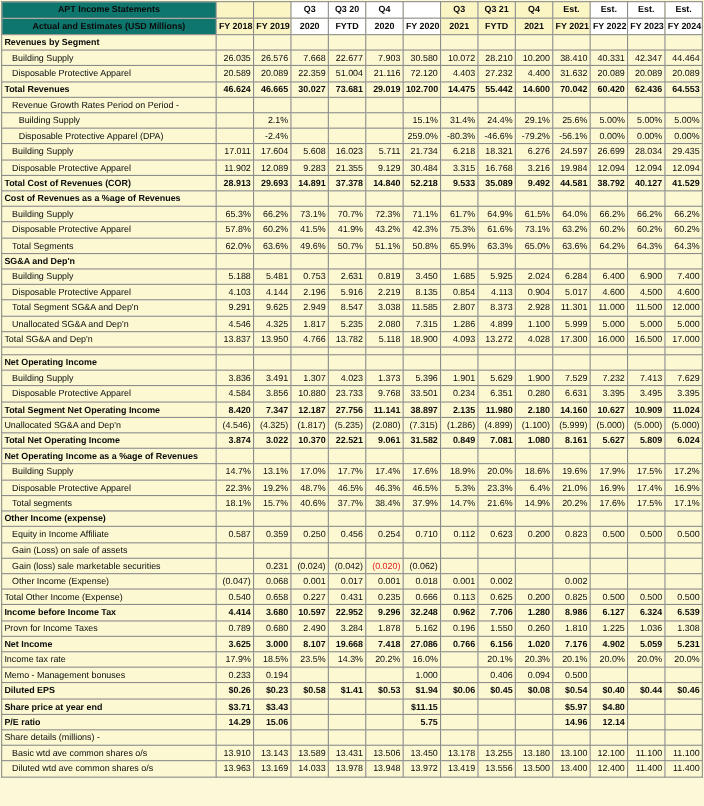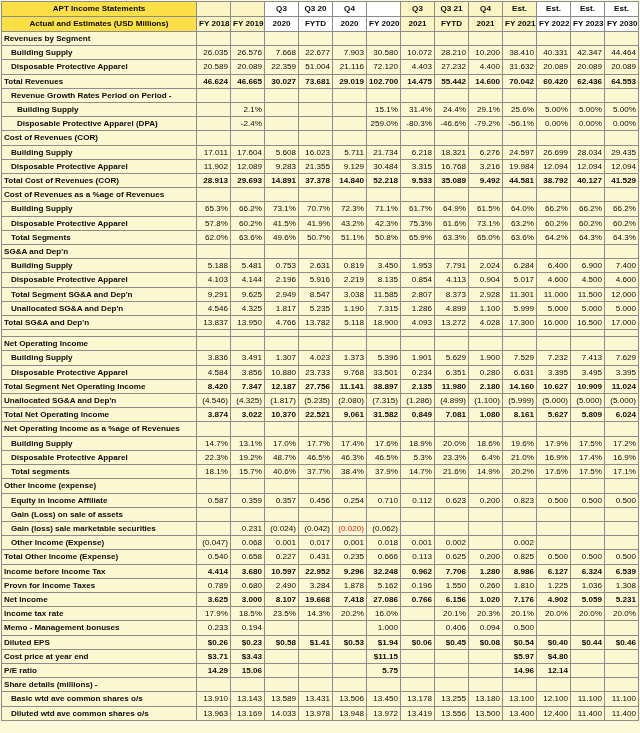--- a/index.html
+++ b/index.html
@@ -32,35 +32,34 @@
     border:0.6px solid #8c8c8c;
     background:#fcf9d2;
   }
   
   td.lbl{
     text-align:left;
     border-left:1.6px solid #1a1a1a;
     border-right:1.6px solid #4a4a4a;
     background:#fcf9d2;
     padding-left:3px;
-    font-weight:bold;
   }
   td.lbl.ind1{padding-left:9px;}
   td.lbl.ind2{padding-left:15px;}
   td.num{text-align:right;padding-right:4px;}
   
   td.white{background:#ffffff;}
   
   td.hl{background:#fbf5c4;}
   td.bold,tr.bold td{font-weight:bold;}
   td.neg{color:#e02020;}
   
   tr.hdr td{
     font-weight:bold;text-align:center;height:14px;line-height:14px;
-    background:#fde047;
+    background:#0f766e;
   }
   tr.hdr td.white{background:#ffffff;}
   tr.hdr td.hl{background:#fbf5c4;}
   td.title{font-weight:bold;text-align:center;}
   
   .tb-top{border-top:1.5px solid #4a4a4a;}
   .tb-bot{border-bottom:1.5px solid #4a4a4a;}
   .right-edge{border-right:1.6px solid #1a1a1a;}
   tr.spacer td{height:6px;line-height:6px;}
 </style>
@@ -97,21 +96,21 @@
           <td class="white">2020</td>
           <td class="white">FYTD</td>
           <td class="white">2020</td>
           <td class="white">FY 2020</td>
           <td class="hl">2021</td>
           <td class="hl">FYTD</td>
           <td class="hl">2021</td>
           <td class="hl">FY 2021</td>
           <td class="white">FY 2022</td>
           <td class="white">FY 2023</td>
-          <td class="white right-edge">FY 2030</td>
+          <td class="white right-edge">FY 2024</td>
         </tr>
         <tr>
           <td class="lbl bold">Revenues by Segment</td>
           <td class="num hl"></td>
           <td class="num hl"></td>
           <td class="num white"></td>
           <td class="num white"></td>
           <td class="num white"></td>
           <td class="num white"></td>
           <td class="num hl"></td>
@@ -212,36 +211,20 @@
           <td class="num white">259.0%</td>
           <td class="num hl">-80.3%</td>
           <td class="num hl">-46.6%</td>
           <td class="num hl">-79.2%</td>
           <td class="num hl">-56.1%</td>
           <td class="num white">0.00%</td>
           <td class="num white">0.00%</td>
           <td class="num white right-edge">0.00%</td>
         </tr>
         <tr>
-          <td class="lbl bold">Cost of Revenues (COR)</td>
-          <td class="num hl"></td>
-          <td class="num hl"></td>
-          <td class="num white"></td>
-          <td class="num white"></td>
-          <td class="num white"></td>
-          <td class="num white"></td>
-          <td class="num hl"></td>
-          <td class="num hl"></td>
-          <td class="num hl"></td>
-          <td class="num hl"></td>
-          <td class="num white"></td>
-          <td class="num white"></td>
-          <td class="num white right-edge"></td>
-        </tr>
-        <tr>
           <td class="lbl ind1">Building Supply</td>
           <td class="num hl">17.011</td>
           <td class="num hl">17.604</td>
           <td class="num white">5.608</td>
           <td class="num white">16.023</td>
           <td class="num white">5.711</td>
           <td class="num white">21.734</td>
           <td class="num hl">6.218</td>
           <td class="num hl">18.321</td>
           <td class="num hl">6.276</td>
@@ -363,22 +346,22 @@
           <td class="num white right-edge"></td>
         </tr>
         <tr>
           <td class="lbl ind1">Building Supply</td>
           <td class="num hl">5.188</td>
           <td class="num hl">5.481</td>
           <td class="num white">0.753</td>
           <td class="num white">2.631</td>
           <td class="num white">0.819</td>
           <td class="num white">3.450</td>
-          <td class="num hl">1.953</td>
-          <td class="num hl">7.791</td>
+          <td class="num hl">1.685</td>
+          <td class="num hl">5.925</td>
           <td class="num hl">2.024</td>
           <td class="num hl">6.284</td>
           <td class="num white">6.400</td>
           <td class="num white">6.900</td>
           <td class="num white right-edge">7.400</td>
         </tr>
         <tr>
           <td class="lbl ind1">Disposable Protective Apparel</td>
           <td class="num hl">4.103</td>
           <td class="num hl">4.144</td>
@@ -409,21 +392,21 @@
           <td class="num white tb-top">11.000</td>
           <td class="num white tb-top">11.500</td>
           <td class="num white tb-top right-edge">12.000</td>
         </tr>
         <tr>
           <td class="lbl ind1">Unallocated SG&amp;A and Dep'n</td>
           <td class="num hl">4.546</td>
           <td class="num hl">4.325</td>
           <td class="num white">1.817</td>
           <td class="num white">5.235</td>
-          <td class="num white">1.190</td>
+          <td class="num white">2.080</td>
           <td class="num white">7.315</td>
           <td class="num hl">1.286</td>
           <td class="num hl">4.899</td>
           <td class="num hl">1.100</td>
           <td class="num hl">5.999</td>
           <td class="num white">5.000</td>
           <td class="num white">5.000</td>
           <td class="num white right-edge">5.000</td>
         </tr>
         <tr>
@@ -631,21 +614,21 @@
           <td class="num hl"></td>
           <td class="num hl"></td>
           <td class="num white"></td>
           <td class="num white"></td>
           <td class="num white right-edge"></td>
         </tr>
         <tr>
           <td class="lbl ind1">Equity in Income Affiliate</td>
           <td class="num hl">0.587</td>
           <td class="num hl">0.359</td>
-          <td class="num white">0.357</td>
+          <td class="num white">0.250</td>
           <td class="num white">0.456</td>
           <td class="num white">0.254</td>
           <td class="num white">0.710</td>
           <td class="num hl">0.112</td>
           <td class="num hl">0.623</td>
           <td class="num hl">0.200</td>
           <td class="num hl">0.823</td>
           <td class="num white">0.500</td>
           <td class="num white">0.500</td>
           <td class="num white right-edge">0.500</td>
@@ -804,21 +787,21 @@
           <td class="num white bold">$1.94</td>
           <td class="num hl bold">$0.06</td>
           <td class="num hl bold">$0.45</td>
           <td class="num hl bold">$0.08</td>
           <td class="num hl bold">$0.54</td>
           <td class="num white bold">$0.40</td>
           <td class="num white bold">$0.44</td>
           <td class="num white bold right-edge">$0.46</td>
         </tr>
         <tr>
-          <td class="lbl bold">Cost price at year end</td>
+          <td class="lbl bold">Share price at year end</td>
           <td class="num hl bold">$3.71</td>
           <td class="num hl bold">$3.43</td>
           <td class="num white bold"></td>
           <td class="num white bold"></td>
           <td class="num white bold"></td>
           <td class="num white bold">$11.15</td>
           <td class="num hl bold"></td>
           <td class="num hl bold"></td>
           <td class="num hl bold"></td>
           <td class="num hl bold">$5.97</td>

